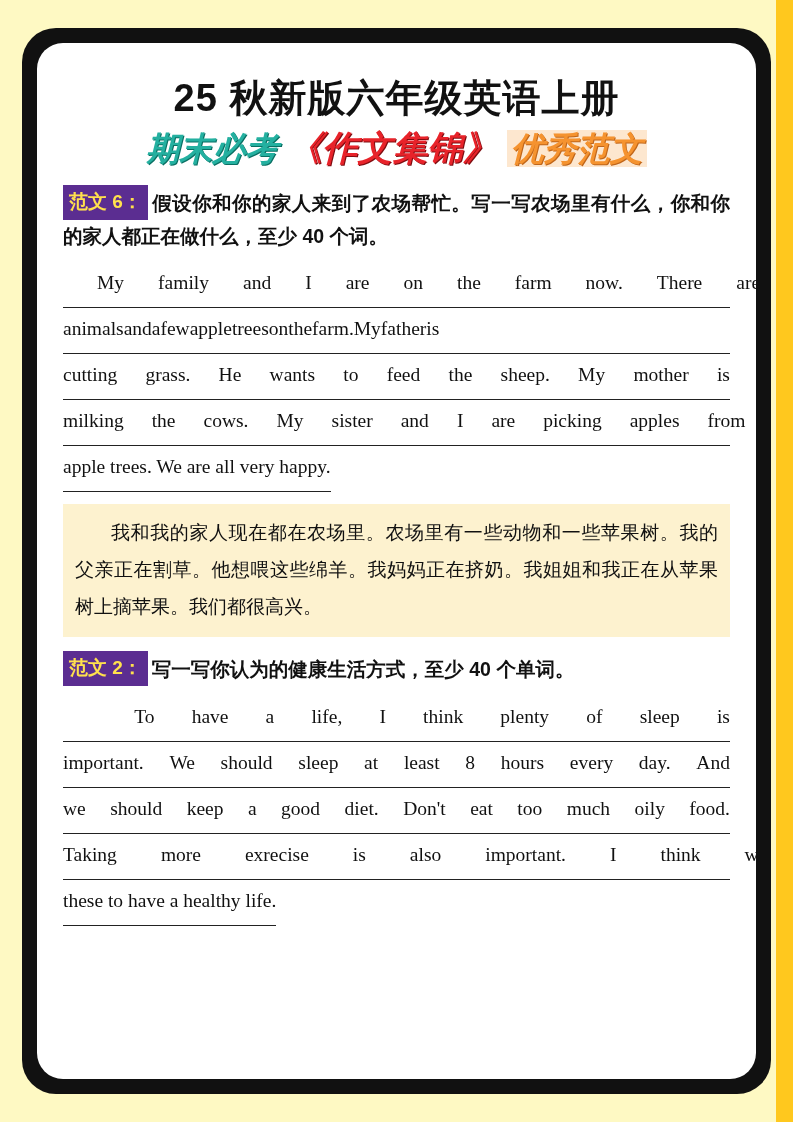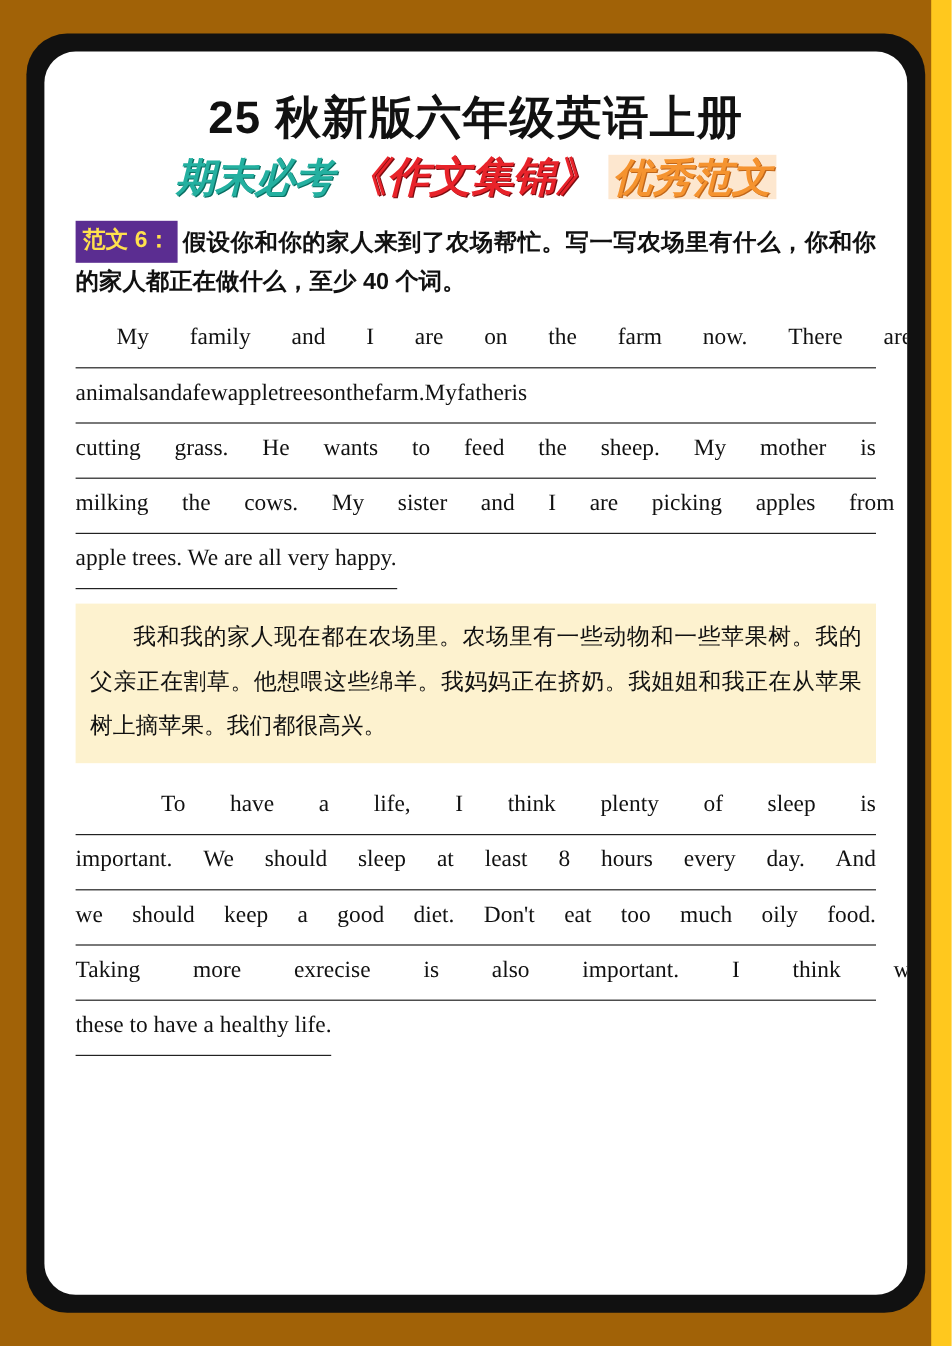--- a/index.html
+++ b/index.html
@@ -11,21 +11,21 @@
     height: 1122px;
     background: #ffc81e;
     font-family: "Liberation Serif", serif;
     overflow: hidden;
   }
   .page {
     position: absolute;
     left: 0; top: 0;
     width: 776px;
     height: 1122px;
-    background: #a16207;
+    background: #fef9c3;
     box-sizing: border-box;
   }
   .black-frame {
     position: absolute;
     left: 22px;
     top: 28px;
     width: 749px;
     height: 1066px;
     background: #111111;
     border-radius: 34px;
@@ -230,20 +230,23 @@
               <span>the</span>
             </span>
           </span>
         <span class="ln last">apple trees. We are all very happy.</span>
       </div>
 
       <div class="translation">我和我的家人现在都在农场里。农场里有一些动物和一些苹果树。我的父亲正在割草。他想喂这些绵羊。我妈妈正在挤奶。我姐姐和我正在从苹果树上摘苹果。我们都很高兴。</div>
     </div>
 
     <div class="section">
+      <div class="prompt-line">
+        <span class="tag">范文 2：</span><span>写一写你认为的健康生活方式，至少 40 个单词。</span>
+      </div>
 
       <div class="english">
         <span class="ln first">
             <span class="spread" style="display: flex; justify-content: space-between;">
               <span style="width: 34px;"></span>
               <span>To</span>
               <span>have</span>
               <span>a</span>
               <span>life,</span>
               <span>I</span>

